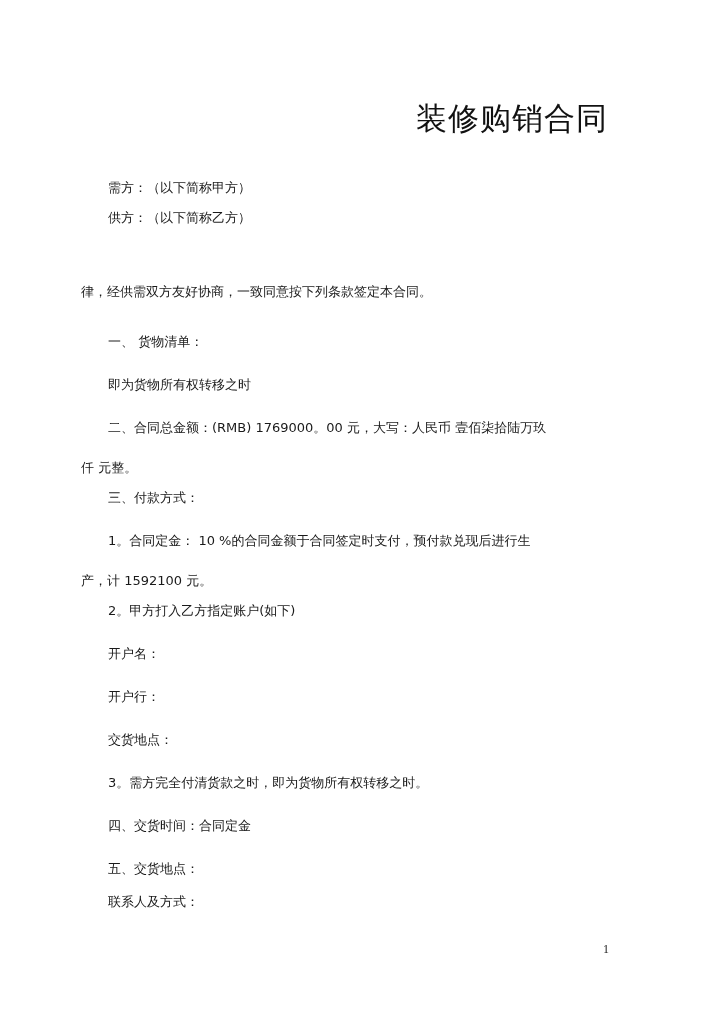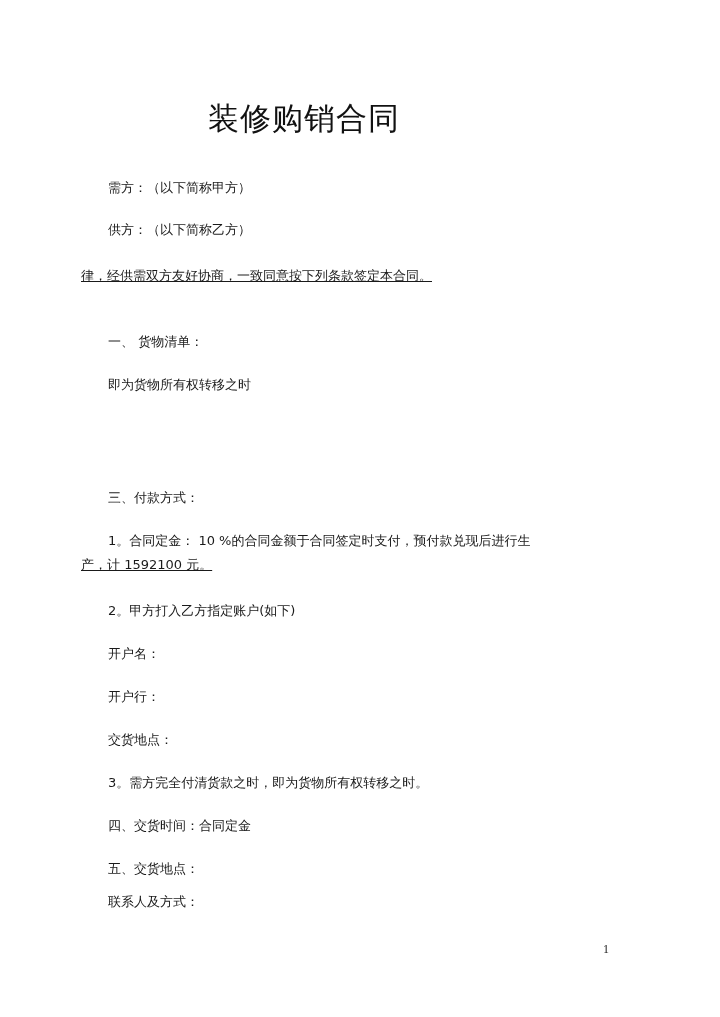--- a/index.html
+++ b/index.html
@@ -2,40 +2,44 @@
 <html><head>
 <meta charset="utf-8">
 <style>
   html, body { margin: 0; padding: 0; }
   body {
     width: 720px; height: 1017px; background: #ffffff; position: relative; overflow: hidden;
     font-family: "DejaVu Sans", "Liberation Sans", sans-serif; color: #1a1a1a;
   }
   .page { position: absolute; left: 0; top: 0; width: 720px; height: 1017px; }
   .title {
-    position: absolute; left: 0; width: 608px; top: 98px; text-align: center;
+    position: absolute; left: 0; width: 608px; top: 98px; text-align: right;
     font-family: "DejaVu Serif", "Liberation Serif", serif; font-size: 31px; letter-spacing: 1px; color: #111;
   }
   .para { position: absolute; left: 108px; font-size: 13px; line-height: 20px; white-space: nowrap; }
-  .para .cont { display: block; margin-left: -27px; margin-top: 4px; text-decoration: underline; }
+  .para .cont { display: block; margin-left: -27px; margin-top: 20px; }
   .pagenum { position: absolute; left: 603px; top: 942px; font-family: "Liberation Serif", serif; font-size: 12px; }
 </style>
 </head>
 <body>
 
 <div class="page">
   <div class="title">装修购销合同</div>
 
   <div class="para" style="top:178px"><span>需方：（以下简称甲方）</span></div>
-  <div class="para" style="top:220px"><span>供方：（以下简称乙方）</span></div>
+  <div class="para" style="top:208px"><span>供方：（以下简称乙方）</span></div>
   <div class="para" style="top:262px">
     <span class="cont">律，经供需双方友好协商，一致同意按下列条款签定本合同。</span>
   </div>
   <div class="para" style="top:332px"><span>一、 货物清单：</span></div>
   <div class="para" style="top:375px"><span>即为货物所有权转移之时</span></div>
+  <div class="para" style="top:418px">
+    <span>二、合同总金额：(RMB) 1769000。00 元，大写：人民币 壹佰柒拾陆万玖</span>
+    <span class="cont">仟 元整。</span>
+  </div>
   <div class="para" style="top:488px"><span>三、付款方式：</span></div>
   <div class="para" style="top:531px">
     <span>1。合同定金： 10 %的合同金额于合同签定时支付，预付款兑现后进行生</span>
     <span class="cont">产，计 1592100 元。</span>
   </div>
   <div class="para" style="top:601px"><span>2。甲方打入乙方指定账户(如下)</span></div>
   <div class="para" style="top:644px"><span>开户名：</span></div>
   <div class="para" style="top:687px"><span>开户行：</span></div>
   <div class="para" style="top:730px"><span>交货地点：</span></div>
   <div class="para" style="top:773px"><span>3。需方完全付清货款之时，即为货物所有权转移之时。</span></div>

